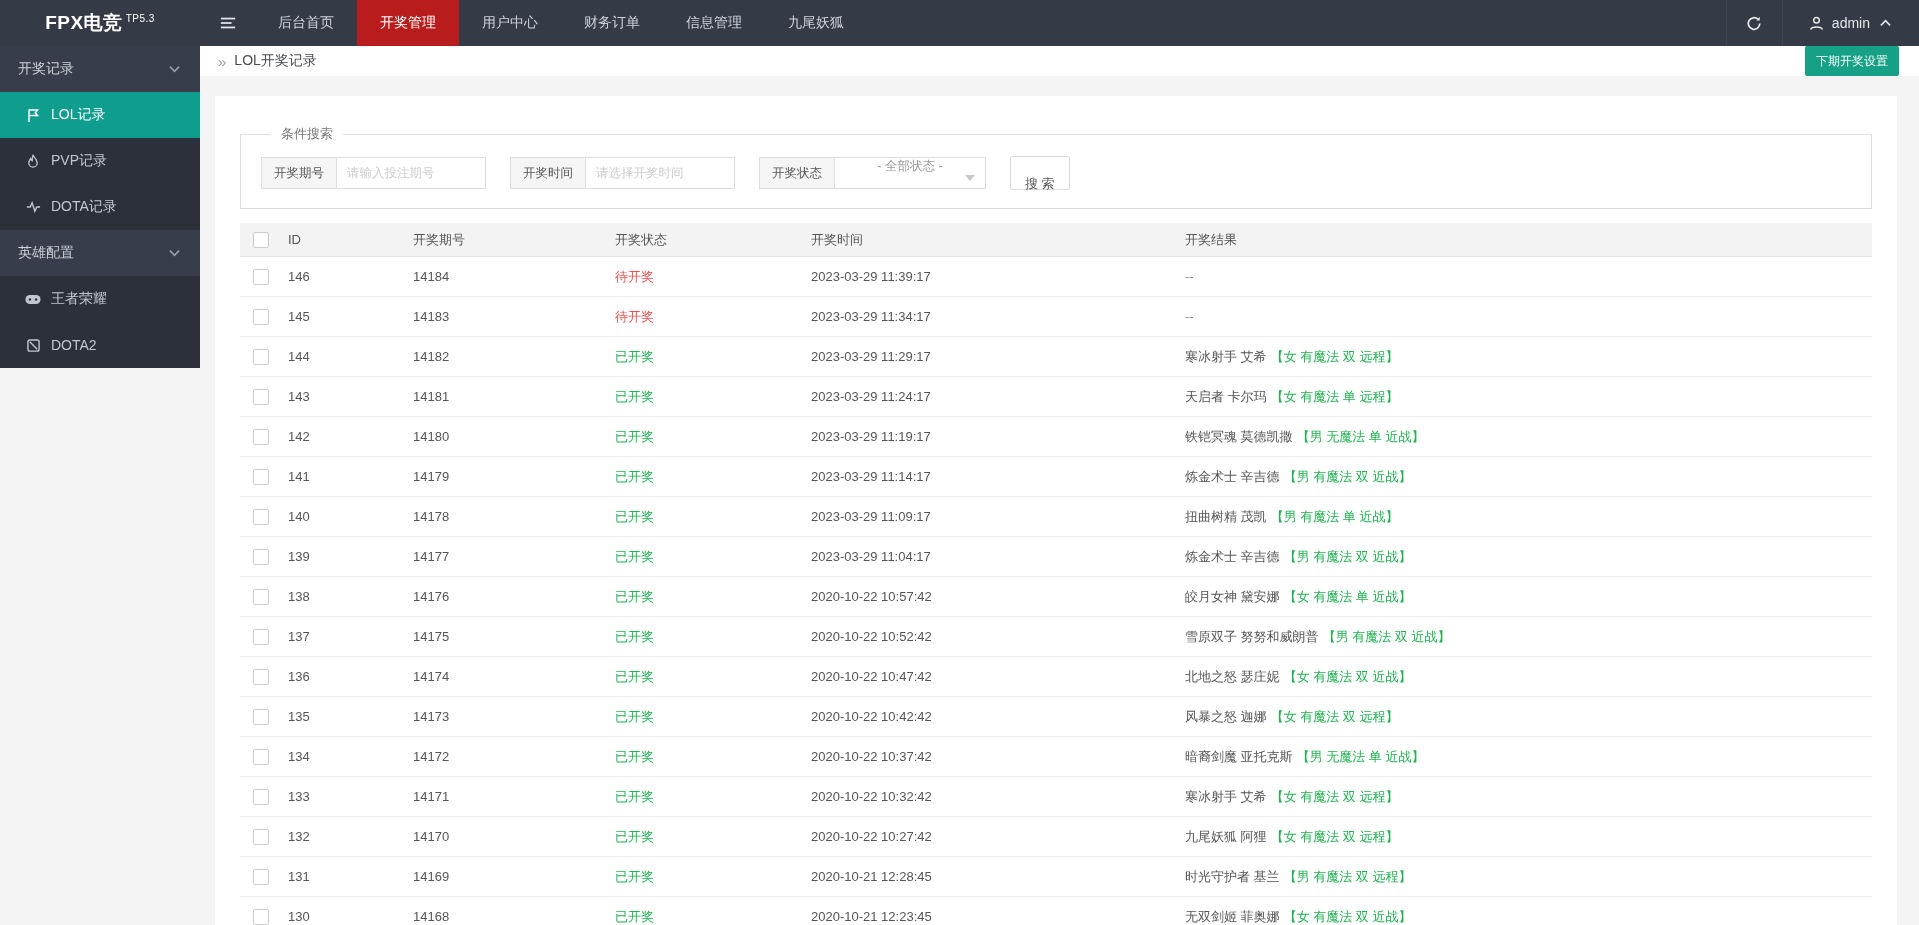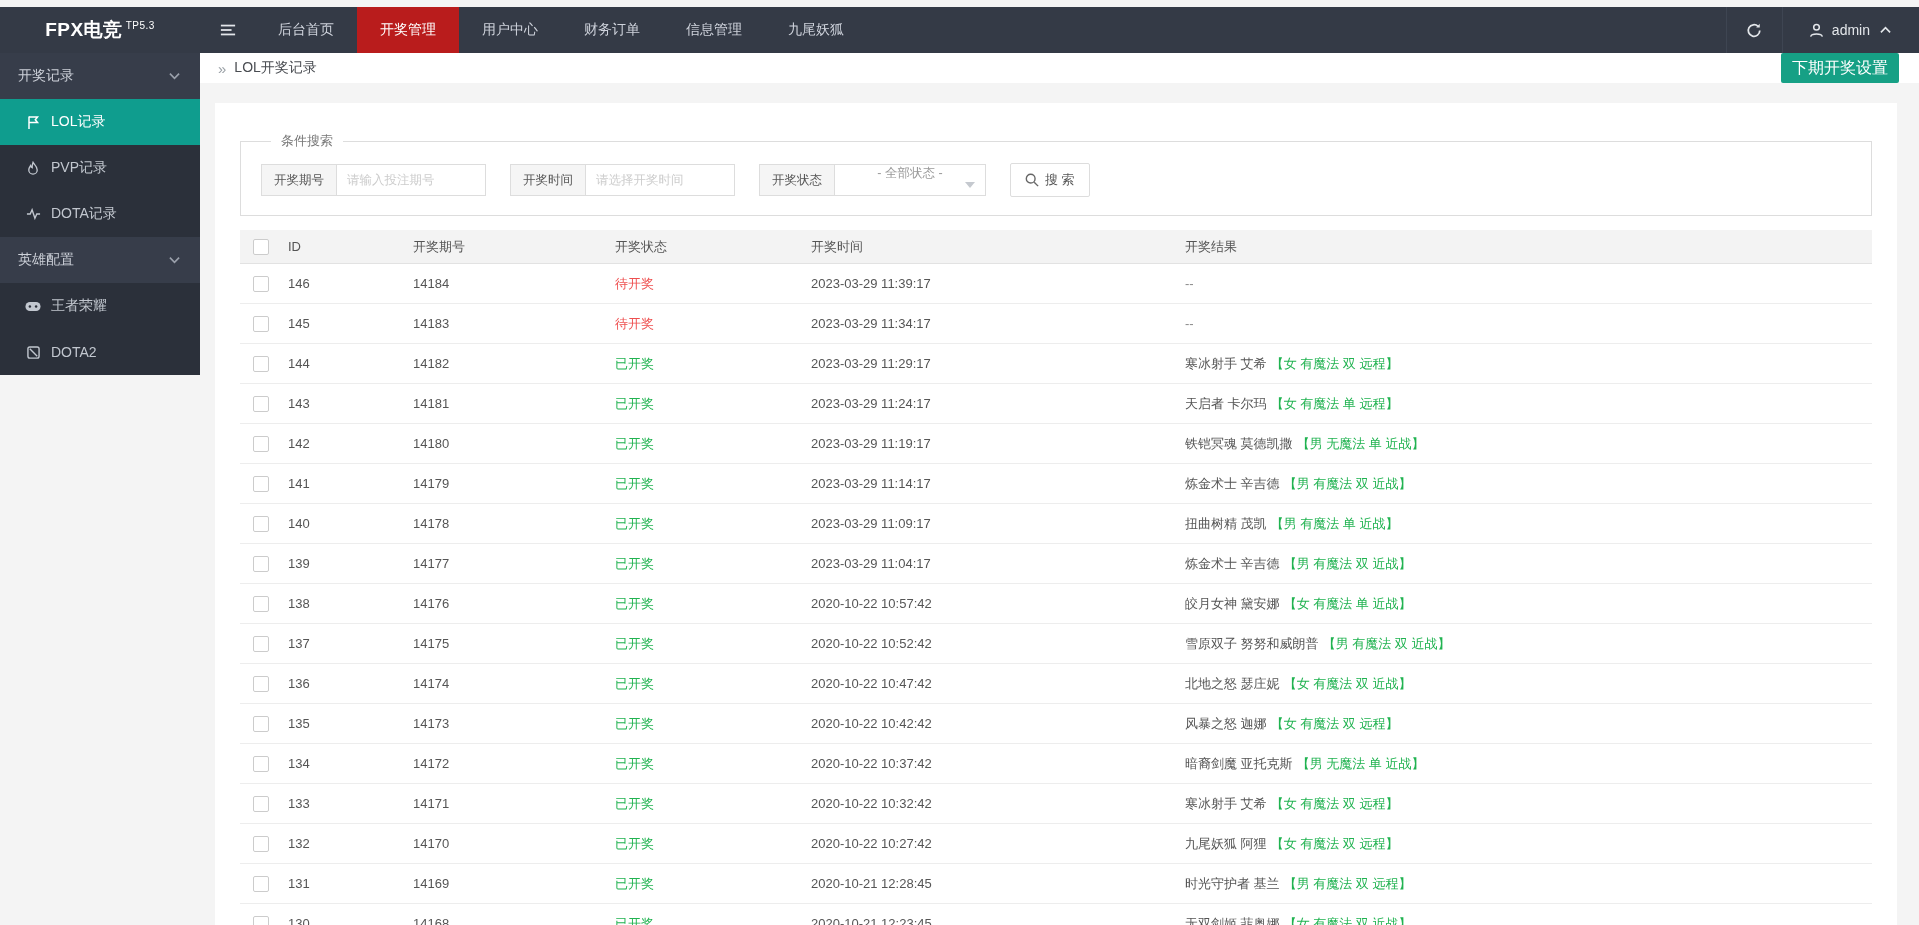--- a/index.html
+++ b/index.html
@@ -1,20 +1,20 @@
 <!DOCTYPE html>
 <html><head>
 <meta charset="utf-8">
 <style>
   * { margin:0; padding:0; box-sizing:border-box; }
   html,body { width:1919px; height:925px; overflow:hidden; background:#f4f4f4;
               font-family:"Liberation Sans","DejaVu Sans",sans-serif; }
 
   
-  .navbar { height:46px; background:#343a46; display:flex; align-items:stretch; color:#cfd3dc;margin-top:7px; }
+  .navbar { height:46px; background:#343a46; display:flex; align-items:stretch; color:#cfd3dc; }
   .brand { width:200px; display:flex; align-items:center; justify-content:center;
            color:#fff; font-size:19px; font-weight:bold; letter-spacing:.5px; }
   .brand sup { font-size:10px; font-weight:normal; margin-left:3px; position:relative; top:-5px; }
   .nav-toggle { width:55px; display:flex; align-items:center; justify-content:center; cursor:pointer; color:#e3e6ea; }
   .nav-items { display:flex; }
   .nav-item { padding:0 23px; display:flex; align-items:center; font-size:14px; cursor:pointer; }
   .nav-item.active { background:#b91c1c; color:#fff; }
   .nav-right { margin-left:auto; display:flex; align-items:stretch; }
   .nav-refresh { width:56px; display:flex; align-items:center; justify-content:center;
                  border-left:1px solid #3e4552; cursor:pointer; color:#e3e6ea; }
@@ -30,42 +30,42 @@
   .menu-group-header .chev { margin-left:auto; color:#9aa0ab; }
   .menu-item { height:46px; display:flex; align-items:center; gap:10px;
                padding:0 16px 0 25px; color:#c2c7cf; font-size:14px; cursor:pointer; }
   .menu-item.active { background:#0f9d8e; color:#fff; }
   .mi-icon { width:16px; display:inline-flex; align-items:center; justify-content:center; }
 
   .main { flex:1; display:flex; flex-direction:column; min-width:0; }
   .crumb-bar { height:50px; background:#fff; display:flex; align-items:center; padding:0 20px 0 18px; }
   .crumb { color:#4a4d52; font-size:14px; display:flex; align-items:center; gap:8px; }
   .crumb-gg { color:#9aa0a6; font-size:15px; }
-  .next-btn { margin-left:auto; background:#16a085; color:#fff; font-size:16px; height:30px;
+  .next-btn { margin-left:auto; background:#16a085; color:#fff; font-size:12px; height:30px;
               padding:0 11px; border:none; border-radius:2px; cursor:pointer; }
 
   .panel { margin:20px 22px 0 15px; background:#fff; padding:15px 25px 0; flex:1; }
 
   
   fieldset { border:1px solid #ddd; margin-top:14px; padding:13px 20px 18px; }
   legend { font-size:13px; color:#777; padding:0 10px; margin-left:10px; }
   .search-row { display:flex; align-items:center; gap:24px; }
   .fgroup { display:flex; }
   .flabel { height:32px; display:flex; align-items:center; padding:0 12px; background:#f5f5f5;
             border:1px solid #ddd; border-right:none; font-size:12.5px; color:#555; white-space:nowrap; }
   .finput { height:32px; width:150px; border:1px solid #ddd; padding:0 10px; font-size:12.5px;
             color:#555; outline:none; }
   .finput::placeholder { color:#ccc; }
   .fselect { height:32px; width:152px; border:1px solid #ddd; background:#fff; display:flex;
              align-items:center; padding:0 10px; font-size:12.5px; color:#999; cursor:pointer;flex-direction:column; }
   .caret { margin-left:auto; width:0; height:0; border-left:5px solid transparent;
            border-right:5px solid transparent; border-top:6px solid #c5c9cf; }
   .search-btn { height:34px; display:flex; align-items:center; gap:6px; background:#fff;
                 border:1px solid #ddd; padding:12px 14px; font-size:13px; color:#555;
-                cursor:pointer; border-radius:2px; }
+                cursor:pointer; border-radius:2px;flex-direction:column; }
   .search-btn svg { color:#666; }
 
   
   .table { margin-top:14px; width:100%; }
   .tr { display:flex; align-items:center; height:40px; border-bottom:1px solid #ededed;
         font-size:13px; color:#555; }
   .tr.thead { background:#f3f3f3; height:34px; border-bottom:1px solid #e2e2e2; color:#555; }
   .td { padding-right:10px; white-space:nowrap; overflow:hidden; }
   .td-cb { width:48px; flex:0 0 48px; display:flex; padding-left:13px; }
   .cb { width:16px; height:16px; border:1px solid #ccc; background:#fff; border-radius:2px;

